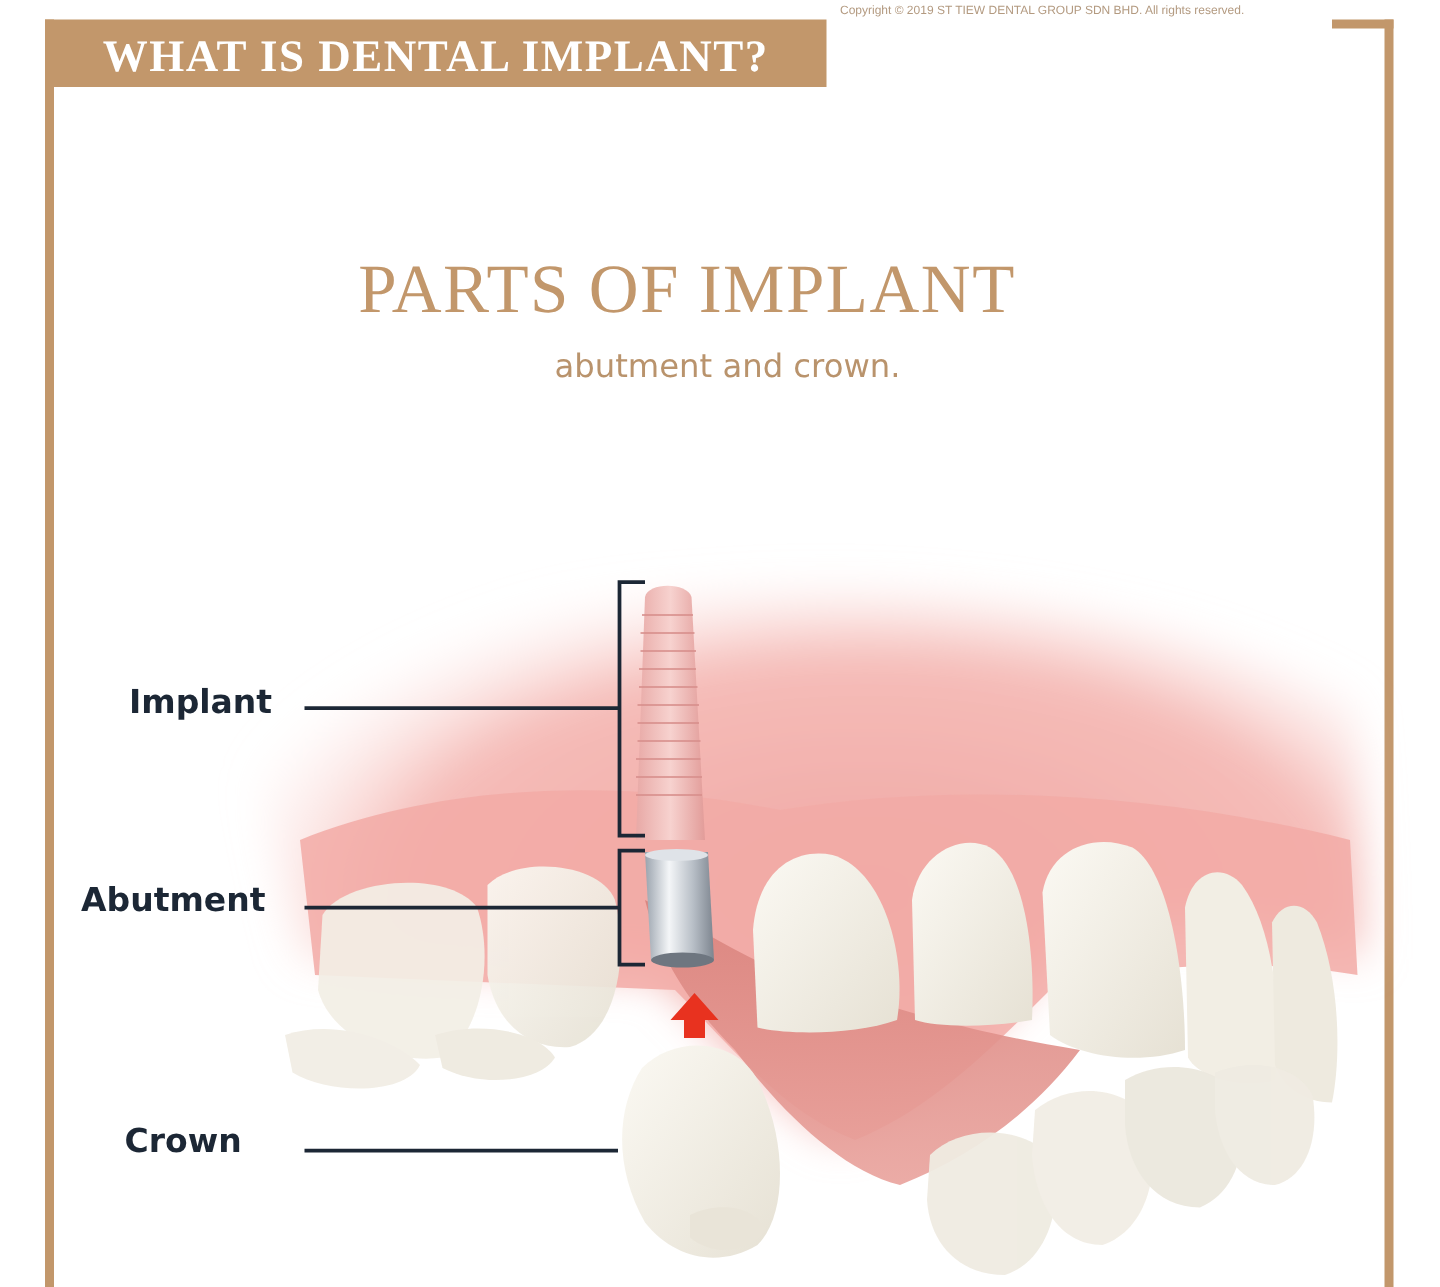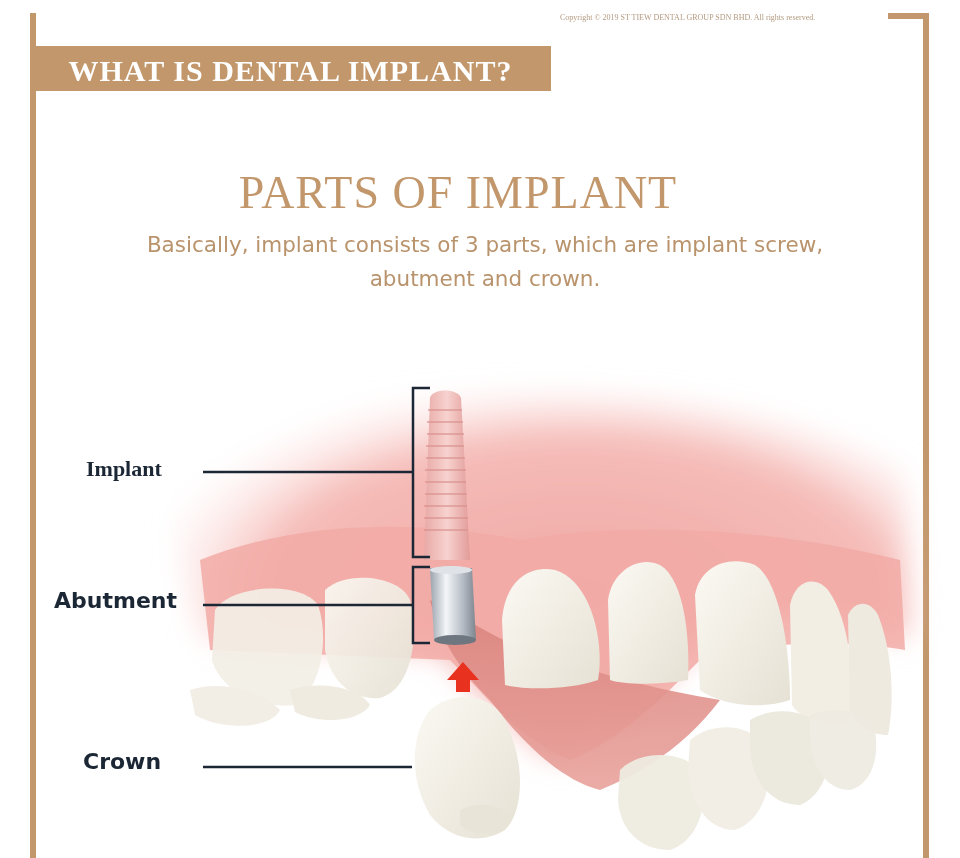--- a/index.html
+++ b/index.html
@@ -1,45 +1,44 @@
 <!DOCTYPE html>
 <html><head>
 <meta charset="utf-8">
 <style>
   html, body { margin: 0; padding: 0; background: #ffffff; }
   body { width: 960px; height: 858px; position: relative; overflow: hidden; font-family: "Liberation Sans", sans-serif; }
   .frame-left { position: absolute; left: 30px; top: 13px; width: 6px; height: 845px; background: #c2976b; }
   .frame-right { position: absolute; left: 923px; top: 13px; width: 6px; height: 845px; background: #c2976b; }
   .frame-topright { position: absolute; left: 888px; top: 13px; width: 41px; height: 6px; background: #c2976b; }
-  .banner { position: absolute; left: 30px; top: 13px; width: 521px; height: 45px; background: #c2976b; display: flex; align-items: center; justify-content: center; margin-top: 33px; }
+  .banner { position: absolute; left: 30px; top: 13px; width: 521px; height: 45px; background: #c2976b; display: flex; align-items: center; justify-content: center; }
   .banner-text { color: #ffffff; font-family: "Liberation Serif", serif; font-weight: bold; font-size: 30px; letter-spacing: 1px; padding-top: 4px; }
-  .copyright { position: absolute; left: 560px; top: 13px; font-size: 9.5px; color: #b39a80; font-family: Liberation Serif, serif; font-size: 8px; white-space: nowrap; }
+  .copyright { position: absolute; left: 560px; top: 2px; font-size: 9.5px; color: #b39a80; font-family: Liberation Sans, sans-serif; font-size: 8px; white-space: nowrap; }
   .heading { position: absolute; left: 0; width: 916px; top: 166px; text-align: center; color: #c2976b; font-family: "Liberation Serif", serif; font-weight: normal; font-size: 46px; letter-spacing: 1px; }
   .subtitle { position: absolute; left: 90px; width: 790px; top: 228px; text-align: center; color: #b9936c; font-family: "DejaVu Sans", sans-serif; font-size: 21.5px; line-height: 34px; }
   .illus { position: absolute; left: 0; top: 0; }
   .label { position: absolute; color: #1c2735; font-family: "DejaVu Sans", sans-serif; font-weight: bold; font-size: 22px; }
-  .label.implant { left: 86px; top: 456px; font-family: Liberation Serif, serif; }
+  .label.implant { left: 86px; top: 456px; }
   .label.abutment { left: 54px; top: 588px; text-align: right; }
   .label.crown { left: 83px; top: 749px; }
 </style>
 </head>
 <body>
 
 <div class="frame-left"></div>
 <div class="frame-right"></div>
 <div class="frame-topright"></div>
 
 <div class="banner">
   <span class="banner-text">WHAT IS DENTAL IMPLANT?</span>
 </div>
 <div class="copyright">Copyright © 2019 ST TIEW DENTAL GROUP SDN BHD. All rights reserved.</div>
 
 <div class="heading">PARTS OF IMPLANT</div>
 <div class="subtitle">
-  <div>Basically, implant consists of 3 parts, which are implant screw,</div>
   <div>abutment and crown.</div>
 </div>
 
 <svg class="illus" width="960" height="858" viewBox="0 0 960 858">
   <defs>
     <radialGradient id="gumGrad" cx="0.55" cy="0.55" r="0.6">
       <stop offset="0" stop-color="#f0a8a4"></stop>
       <stop offset="0.7" stop-color="#f5bcb8"></stop>
       <stop offset="1" stop-color="#fde9e7" stop-opacity="0"></stop>
     </radialGradient>

